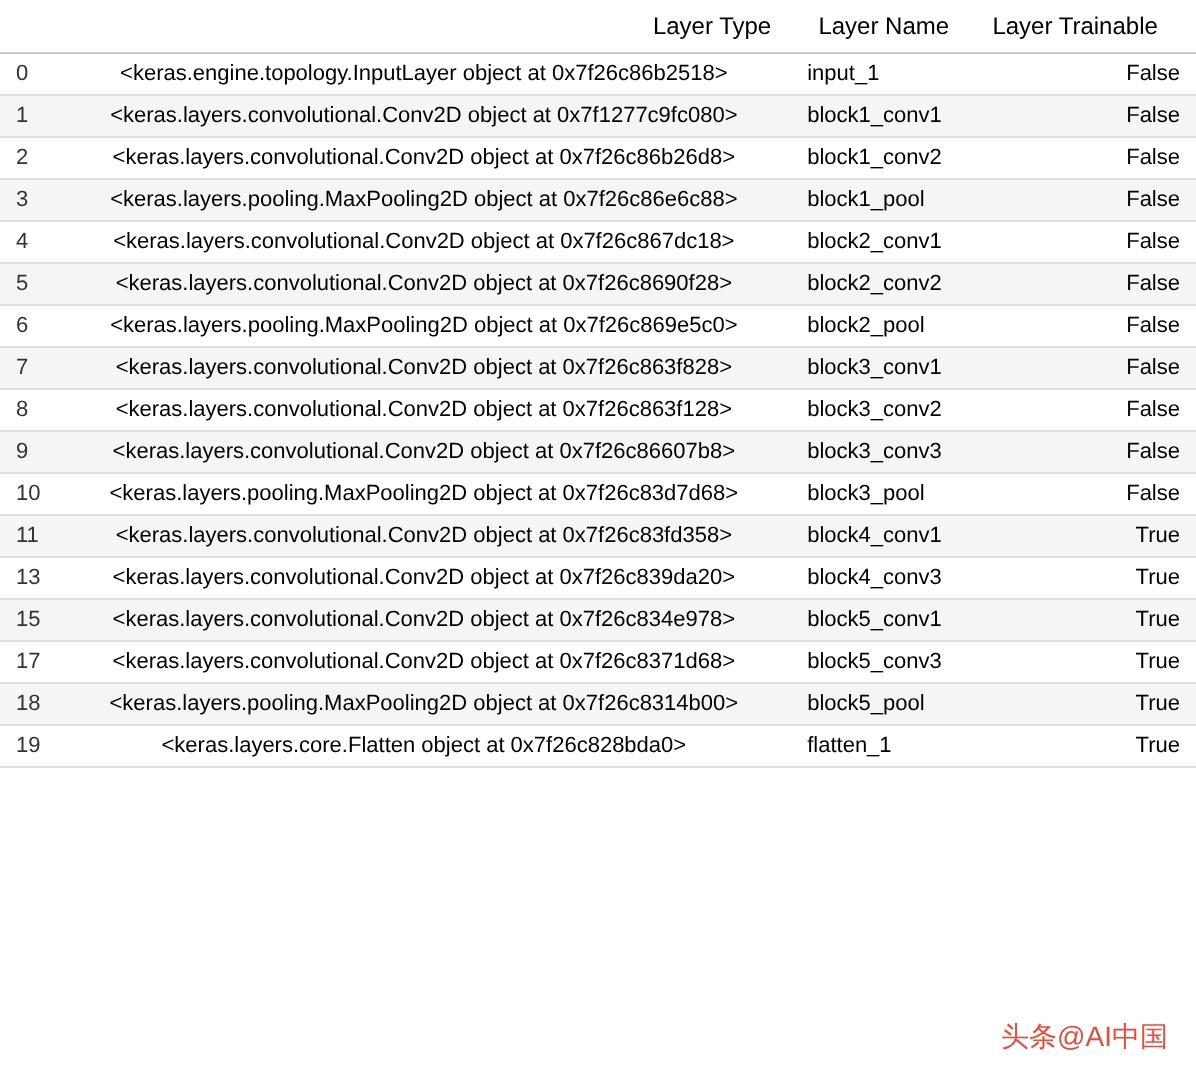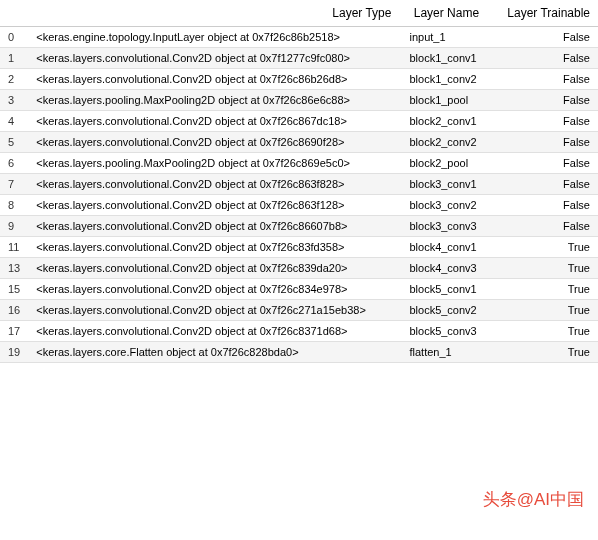--- a/index.html
+++ b/index.html
@@ -30,21 +30,21 @@
       margin-top: 22px;
     }
     thead th.layer-type-col {
       text-align: right;
       padding-right: 10px;
     }
     thead th.layer-name-col {
       text-align: center;
     }
     thead th.layer-trainable-col {
-      text-align: right;
+      text-align: left;
       padding-right: 8px;
     }
     tbody tr {
       border-bottom: 1px solid #e0e0e0;
     }
     tbody tr:nth-child(even) {
       background: #f5f5f5;
     }
     tbody tr:nth-child(odd) {
       background: #fff;
@@ -54,38 +54,38 @@
       font-size: 11px;
       white-space: nowrap;
     }
     td.row-index {
       text-align: left;
       color: #333;
       font-weight: normal;
       min-width: 20px;
     }
     td.layer-type {
-      text-align: left;
+      text-align: center;
       color: #000;
     }
     td.layer-name {
       text-align: left;
       color: #000;
     }
     td.layer-trainable {
       text-align: right;
       padding-right: 8px;
       color: #000;
       margin-top: 36px;
     }
     .watermark {
       position: fixed;
-      bottom: 27px;
+      bottom: 10px;
       right: 10px;
-      font-size: 17px;
+      font-size: 14px;
       color: #e74c3c;
       background: rgba(255,255,255,0.7);
       padding: 2px 4px;
     }
   </style>
 </head>
 <body>
 
 <table>
   <thead>
@@ -151,47 +151,53 @@
         <td class="layer-name">block3_conv2</td>
         <td class="layer-trainable">False</td>
       </tr>
       <tr>
         <td class="row-index">9</td>
         <td class="layer-type">&lt;keras.layers.convolutional.Conv2D object at 0x7f26c86607b8&gt;</td>
         <td class="layer-name">block3_conv3</td>
         <td class="layer-trainable">False</td>
       </tr>
       <tr>
+        <td class="row-index">10</td>
+        <td class="layer-type">&lt;keras.layers.pooling.MaxPooling2D object at 0x7f26c83d7d68&gt;</td>
+        <td class="layer-name">block3_pool</td>
+        <td class="layer-trainable">False</td>
+      </tr>
+      <tr>
         <td class="row-index">11</td>
         <td class="layer-type">&lt;keras.layers.convolutional.Conv2D object at 0x7f26c83fd358&gt;</td>
         <td class="layer-name">block4_conv1</td>
         <td class="layer-trainable">True</td>
       </tr>
       <tr>
         <td class="row-index">13</td>
         <td class="layer-type">&lt;keras.layers.convolutional.Conv2D object at 0x7f26c839da20&gt;</td>
         <td class="layer-name">block4_conv3</td>
         <td class="layer-trainable">True</td>
       </tr>
       <tr>
         <td class="row-index">15</td>
         <td class="layer-type">&lt;keras.layers.convolutional.Conv2D object at 0x7f26c834e978&gt;</td>
         <td class="layer-name">block5_conv1</td>
         <td class="layer-trainable">True</td>
       </tr>
       <tr>
-        <td class="row-index">16</td>
-        <td class="layer-type">&lt;keras.layers.convolutional.Conv2D object at 0x7f26c271a15eb38&gt;</td>
-        <td class="layer-name">block5_conv2</td>
-        <td class="layer-trainable">True</td>
-      </tr>
-      <tr>
         <td class="row-index">17</td>
         <td class="layer-type">&lt;keras.layers.convolutional.Conv2D object at 0x7f26c8371d68&gt;</td>
         <td class="layer-name">block5_conv3</td>
+        <td class="layer-trainable">True</td>
+      </tr>
+      <tr>
+        <td class="row-index">18</td>
+        <td class="layer-type">&lt;keras.layers.pooling.MaxPooling2D object at 0x7f26c8314b00&gt;</td>
+        <td class="layer-name">block5_pool</td>
         <td class="layer-trainable">True</td>
       </tr>
       <tr>
         <td class="row-index">19</td>
         <td class="layer-type">&lt;keras.layers.core.Flatten object at 0x7f26c828bda0&gt;</td>
         <td class="layer-name">flatten_1</td>
         <td class="layer-trainable">True</td>
       </tr>
     </tbody>
 </table>

